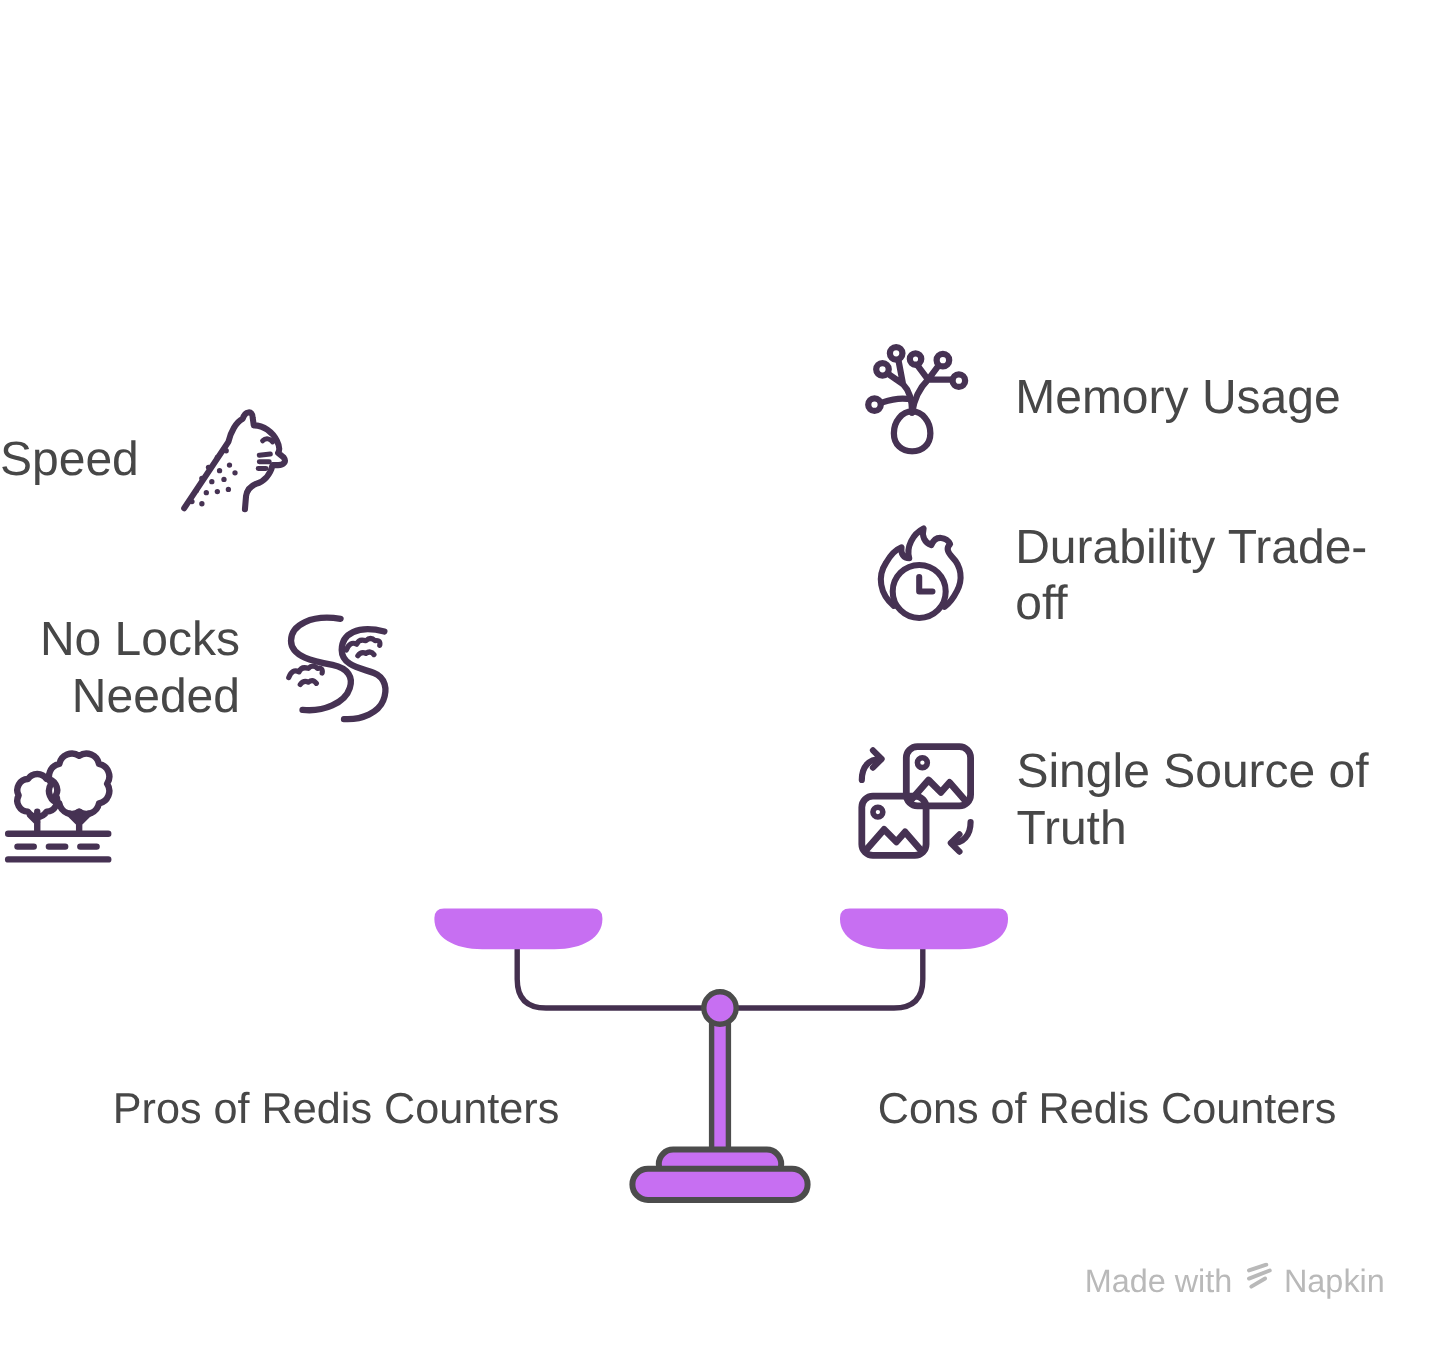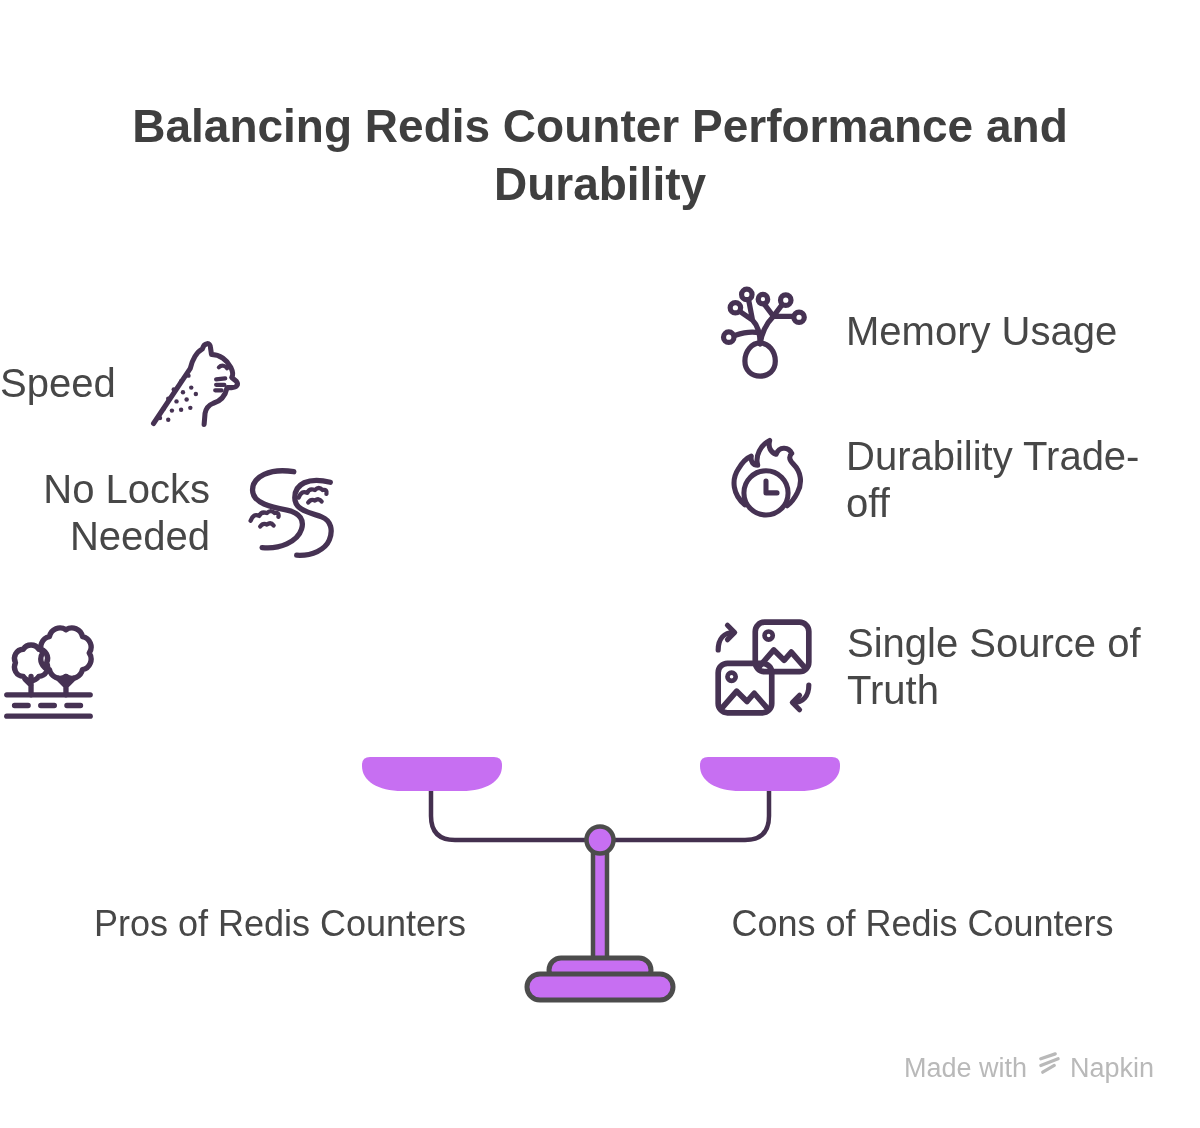--- a/index.html
+++ b/index.html
@@ -31,21 +31,20 @@
     position:absolute;top:1052px;right:46px;display:flex;align-items:center;gap:9px;
     color:#b9b9b9;font-size:27px;
   }
   .watermark .napkin-logo{display:block;color:#b9b9b9;}
 </style>
 </head>
 <body>
 
 <div class="page">
 
-  <h1 class="title">Balancing Redis Counter Performance and Durability</h1>
 
   <div class="item-row left" style="top:336px;height:94px;">
     <div class="item-label">Speed</div>
     <span class="icon">
       <svg width="96" height="92" viewBox="0 0 100 100" fill="none" stroke="currentColor" stroke-width="5.5" stroke-linecap="round" stroke-linejoin="round">
         <path d="M6,94 L46,34 C48,25 53,16 59,13 C61,6 68,5 68,12 L69,19 C78,19 86,25 90,33 C92,37 93,41 91,44 L96,48 C99,52 96,55 91,55 L86,55 C84,64 78,70 71,72 C66,74 63,77 62,83 L61,95"></path>
         <path d="M77,33 C80,30 84,31 86,34" stroke-width="4.5"></path>
         <path d="M74,46 L84,45 M74,52 L83,52 M73,58 L80,58" stroke-width="4.5"></path>
         <g fill="currentColor" stroke="none">
           <circle cx="36" cy="48" r="2.4"></circle>
@@ -61,21 +60,21 @@
             <circle cx="36" cy="79" r="2.4"></circle>
             <circle cx="46" cy="77" r="2.4"></circle>
           <circle cx="13" cy="88" r="2.4"></circle>
             <circle cx="22" cy="90" r="2.4"></circle>
             <circle cx="52" cy="62" r="2.4"></circle>
         </g>
       </svg>
     </span>
   </div>
 
-  <div class="item-row left" style="top:464px;height:98px;padding-left:10px;">
+  <div class="item-row left" style="top:508px;height:98px;">
     <div class="item-label" style="width:200px;">No Locks Needed</div>
     <span class="icon">
       <svg width="98" height="96" viewBox="0 0 100 100" fill="none" stroke="currentColor" stroke-width="5.5" stroke-linecap="round" stroke-linejoin="round">
         <path d="M55,7 C30,3 12,12 12,26 C12,40 32,44 48,47 C62,50 66,58 63,67 C59,80 40,88 22,86"></path>
         <path d="M93,18 C70,12 56,20 56,34 C56,48 74,50 84,54 C94,58 96,68 92,78 C88,88 74,95 58,94"></path>
         <g stroke-width="4.5">
           <path d="M60,34 q3,-8 9,-5 q2,-5 8,-3 q4,-4 8,0 q5,-1 4,4"></path>
           <path d="M70,39 q3,-4 7,-2 q4,-3 7,1"></path>
           <path d="M10,58 q3,-8 9,-5 q2,-5 8,-3 q4,-4 8,0 q5,-1 4,4"></path>
           <path d="M20,64 q3,-4 7,-2 q4,-3 7,1"></path>

